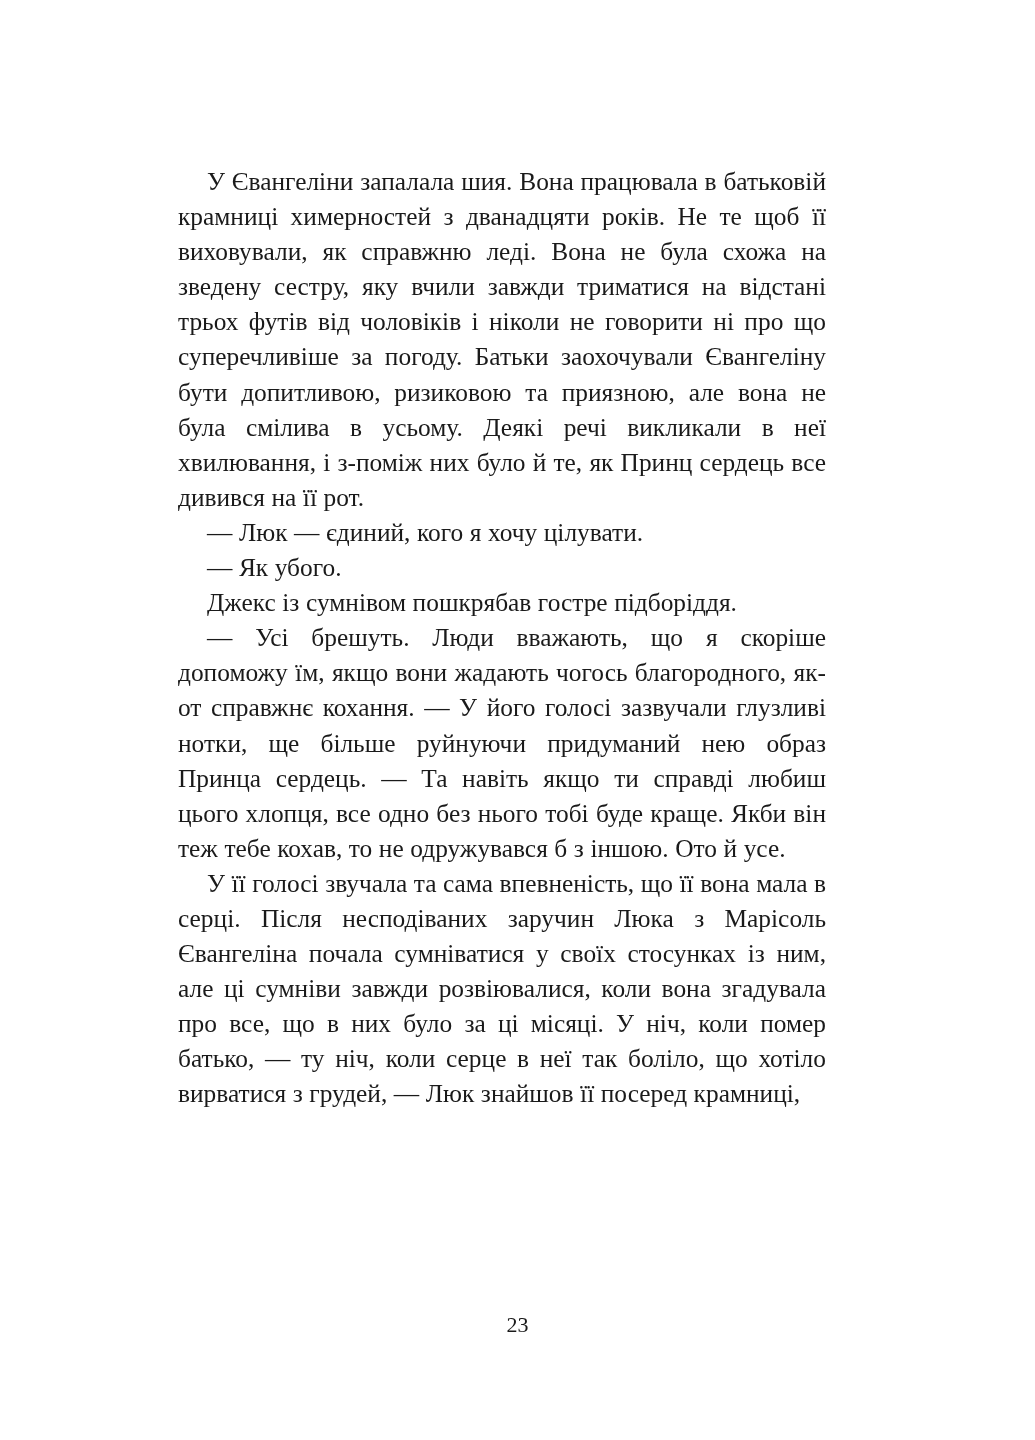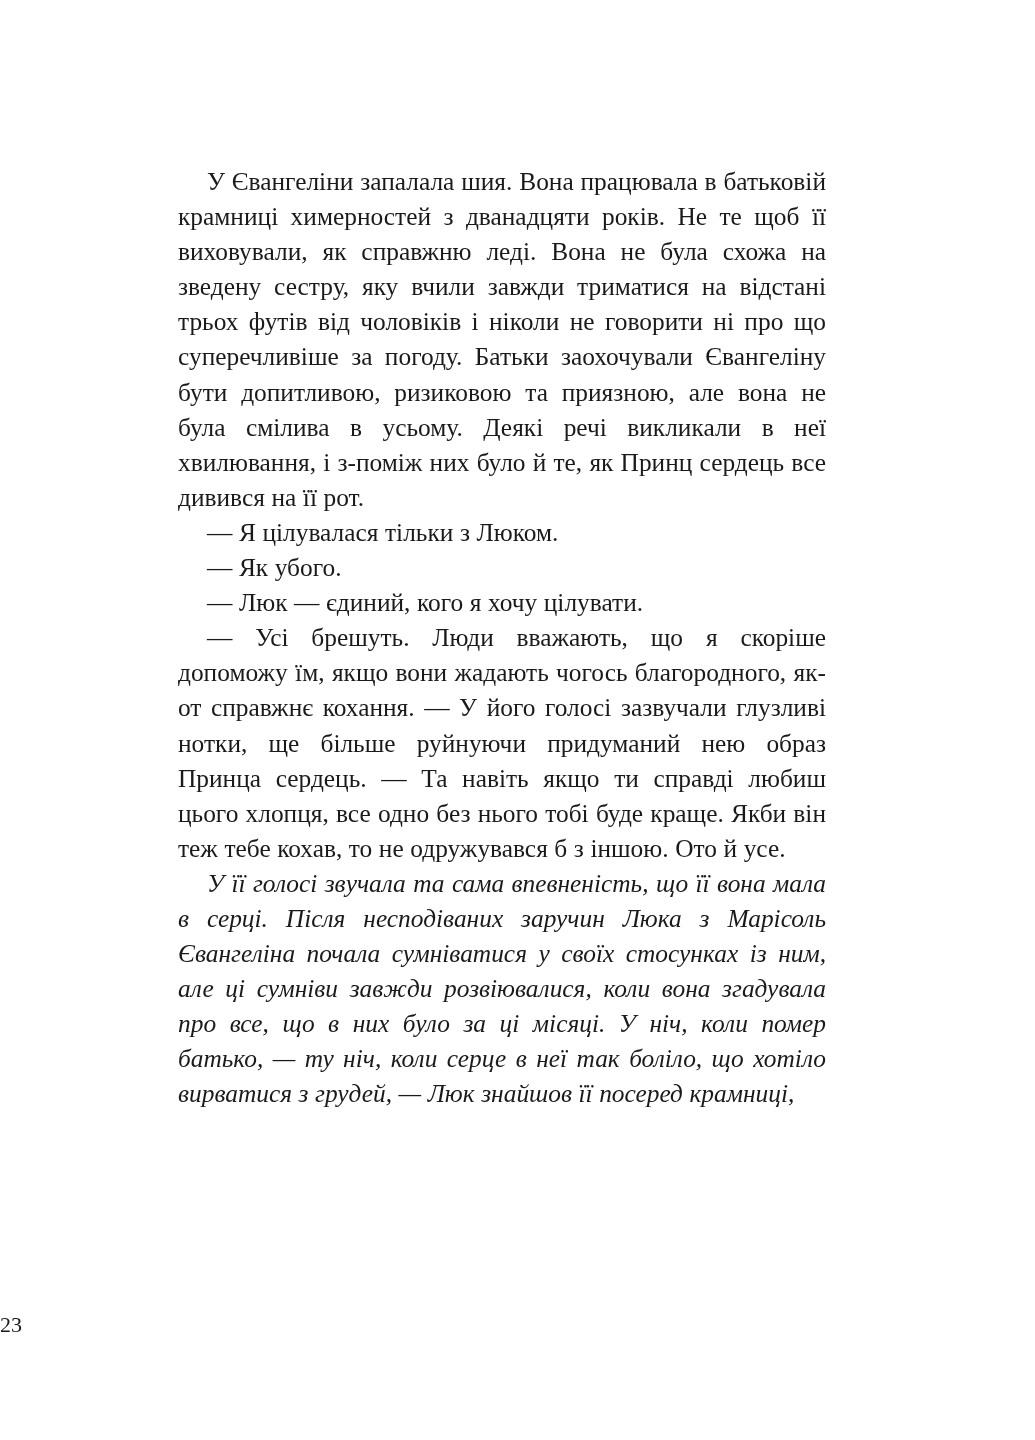--- a/index.html
+++ b/index.html
@@ -37,47 +37,46 @@
     text-align: justify;
     text-justify: inter-word;
     text-indent: 29px;
     hyphens: none;
     -webkit-hyphens: none;
     letter-spacing: 0.0px;
     word-spacing: 0.2px;
   }
   p.para.last-full {
     text-align: justify;
-    font-style: italic;
   }
   
   p.para.short {
     text-align: left;
   }
   .folio {
     position: absolute;
     left: 0;
     top: 1298px;
     width: 1035px;
-    text-align: left;
+    text-align: center;
     font-size: 22px;
     line-height: 30px;
     color: #1a1a1a;
     font-family: "Liberation Serif", "DejaVu Serif", serif;
   }
 </style>
 </head>
 <body>
 
 <div class="page">
 
   <div class="text-block">
     <p class="para">У Євангеліни запалала шия. Вона працювала в батьковій крамниці химерностей з дванадцяти років. Не те щоб її виховували, як справжню леді. Вона не була схожа на зведену сестру, яку вчили завжди триматися на відстані трьох футів від чоловіків і ніколи не говорити ні про що суперечливіше за погоду. Батьки заохочували Євангеліну бути допитливою, ризиковою та приязною, але вона не була смілива в усьому. Деякі речі викликали в неї хвилювання, і з-поміж них було й те, як Принц сердець все дивився на її рот.</p>
-    <p class="para short">— Я цілувалася тільки з Люком.</p>
+    <p class="para short">— Люк — єдиний, кого я хочу цілувати.</p>
     <p class="para short">— Як убого.</p>
-    <p class="para short">— Люк — єдиний, кого я хочу цілувати.</p>
+    <p class="para short">Джекс із сумнівом пошкрябав гостре підборіддя.</p>
     <p class="para">— Усі брешуть. Люди вважають, що я скоріше допоможу їм, якщо вони жадають чогось благородного, як-от справжнє кохання. — У його голосі зазвучали глузливі нотки, ще більше руйнуючи придуманий нею образ Принца сердець. — Та навіть якщо ти справді любиш цього хлопця, все одно без нього тобі буде краще. Якби він теж тебе кохав, то не одружувався б з іншою. Ото й усе.</p>
     <p class="para last-full">У її голосі звучала та сама впевненість, що її вона мала в серці. Після несподіваних заручин Люка з Марісоль Євангеліна почала сумніватися у своїх стосунках із ним, але ці сумніви завжди розвіювалися, коли вона згадувала про все, що в них було за ці місяці. У ніч, коли помер батько, — ту ніч, коли серце в неї так боліло, що хотіло вирватися з грудей, — Люк знайшов її посеред крамниці,</p>
   </div>
 
   <div class="folio">23</div>
 
 </div>
 
 </body></html>

